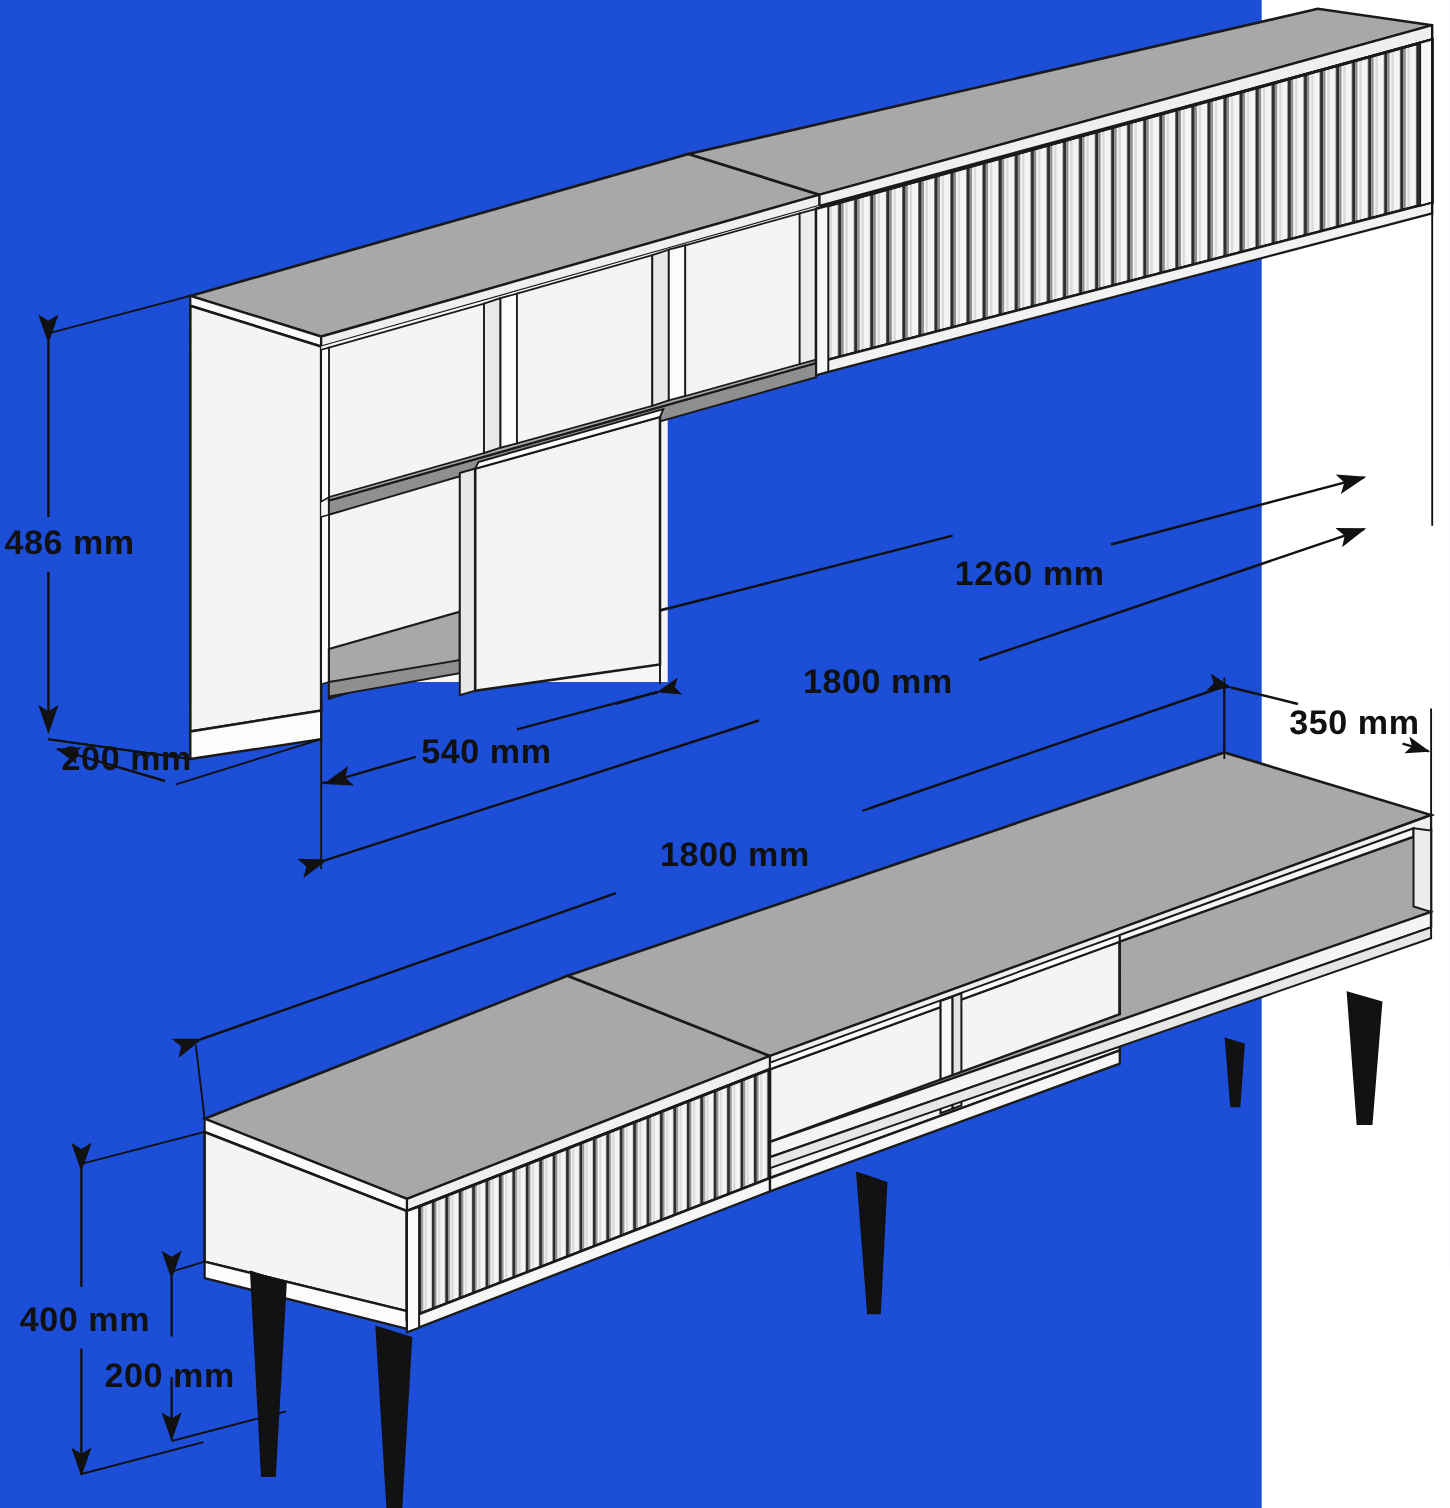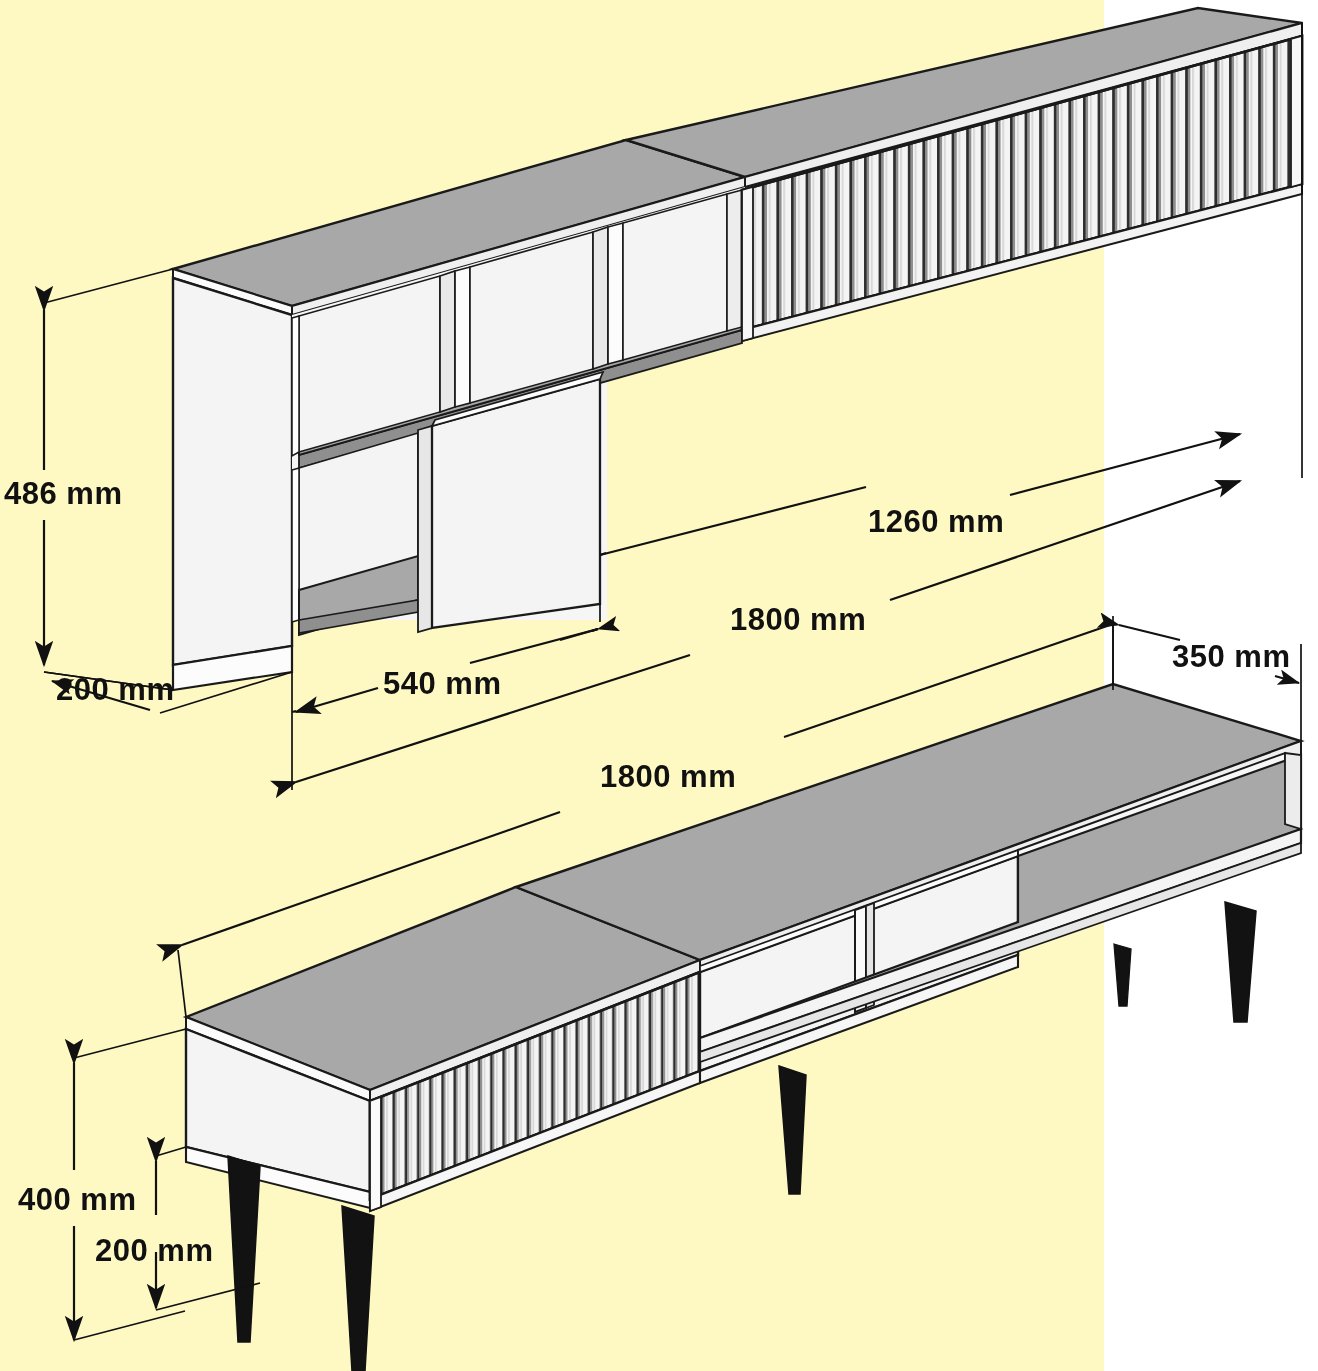--- a/index.html
+++ b/index.html
@@ -1,18 +1,18 @@
 <!DOCTYPE html>
 <html><head>
 <meta charset="utf-8">
 <style>
   html,body{margin:0;padding:0;background:#ffffff;}
   body{width:1318px;height:1371px;overflow:hidden;
        font-family:"Liberation Sans","DejaVu Sans",sans-serif;}
-  #stage{position:relative;width:1104px;height:1371px;background:#fef9c3;}
+  #stage{position:relative;width:1104px;height:1371px;background:#1d4ed8;padding-left:43px;}
   svg{display:block;position:absolute;top:0;left:0;}
   .dimtext{font-family:"Liberation Sans","DejaVu Sans",sans-serif;
            font-weight:bold;fill:#111;font-size:31px;letter-spacing:0.5px;}
 </style>
 </head>
 <body>
 
 <div id="stage">
 <svg width="1318" height="1371" viewBox="0 0 1318 1371">
 

